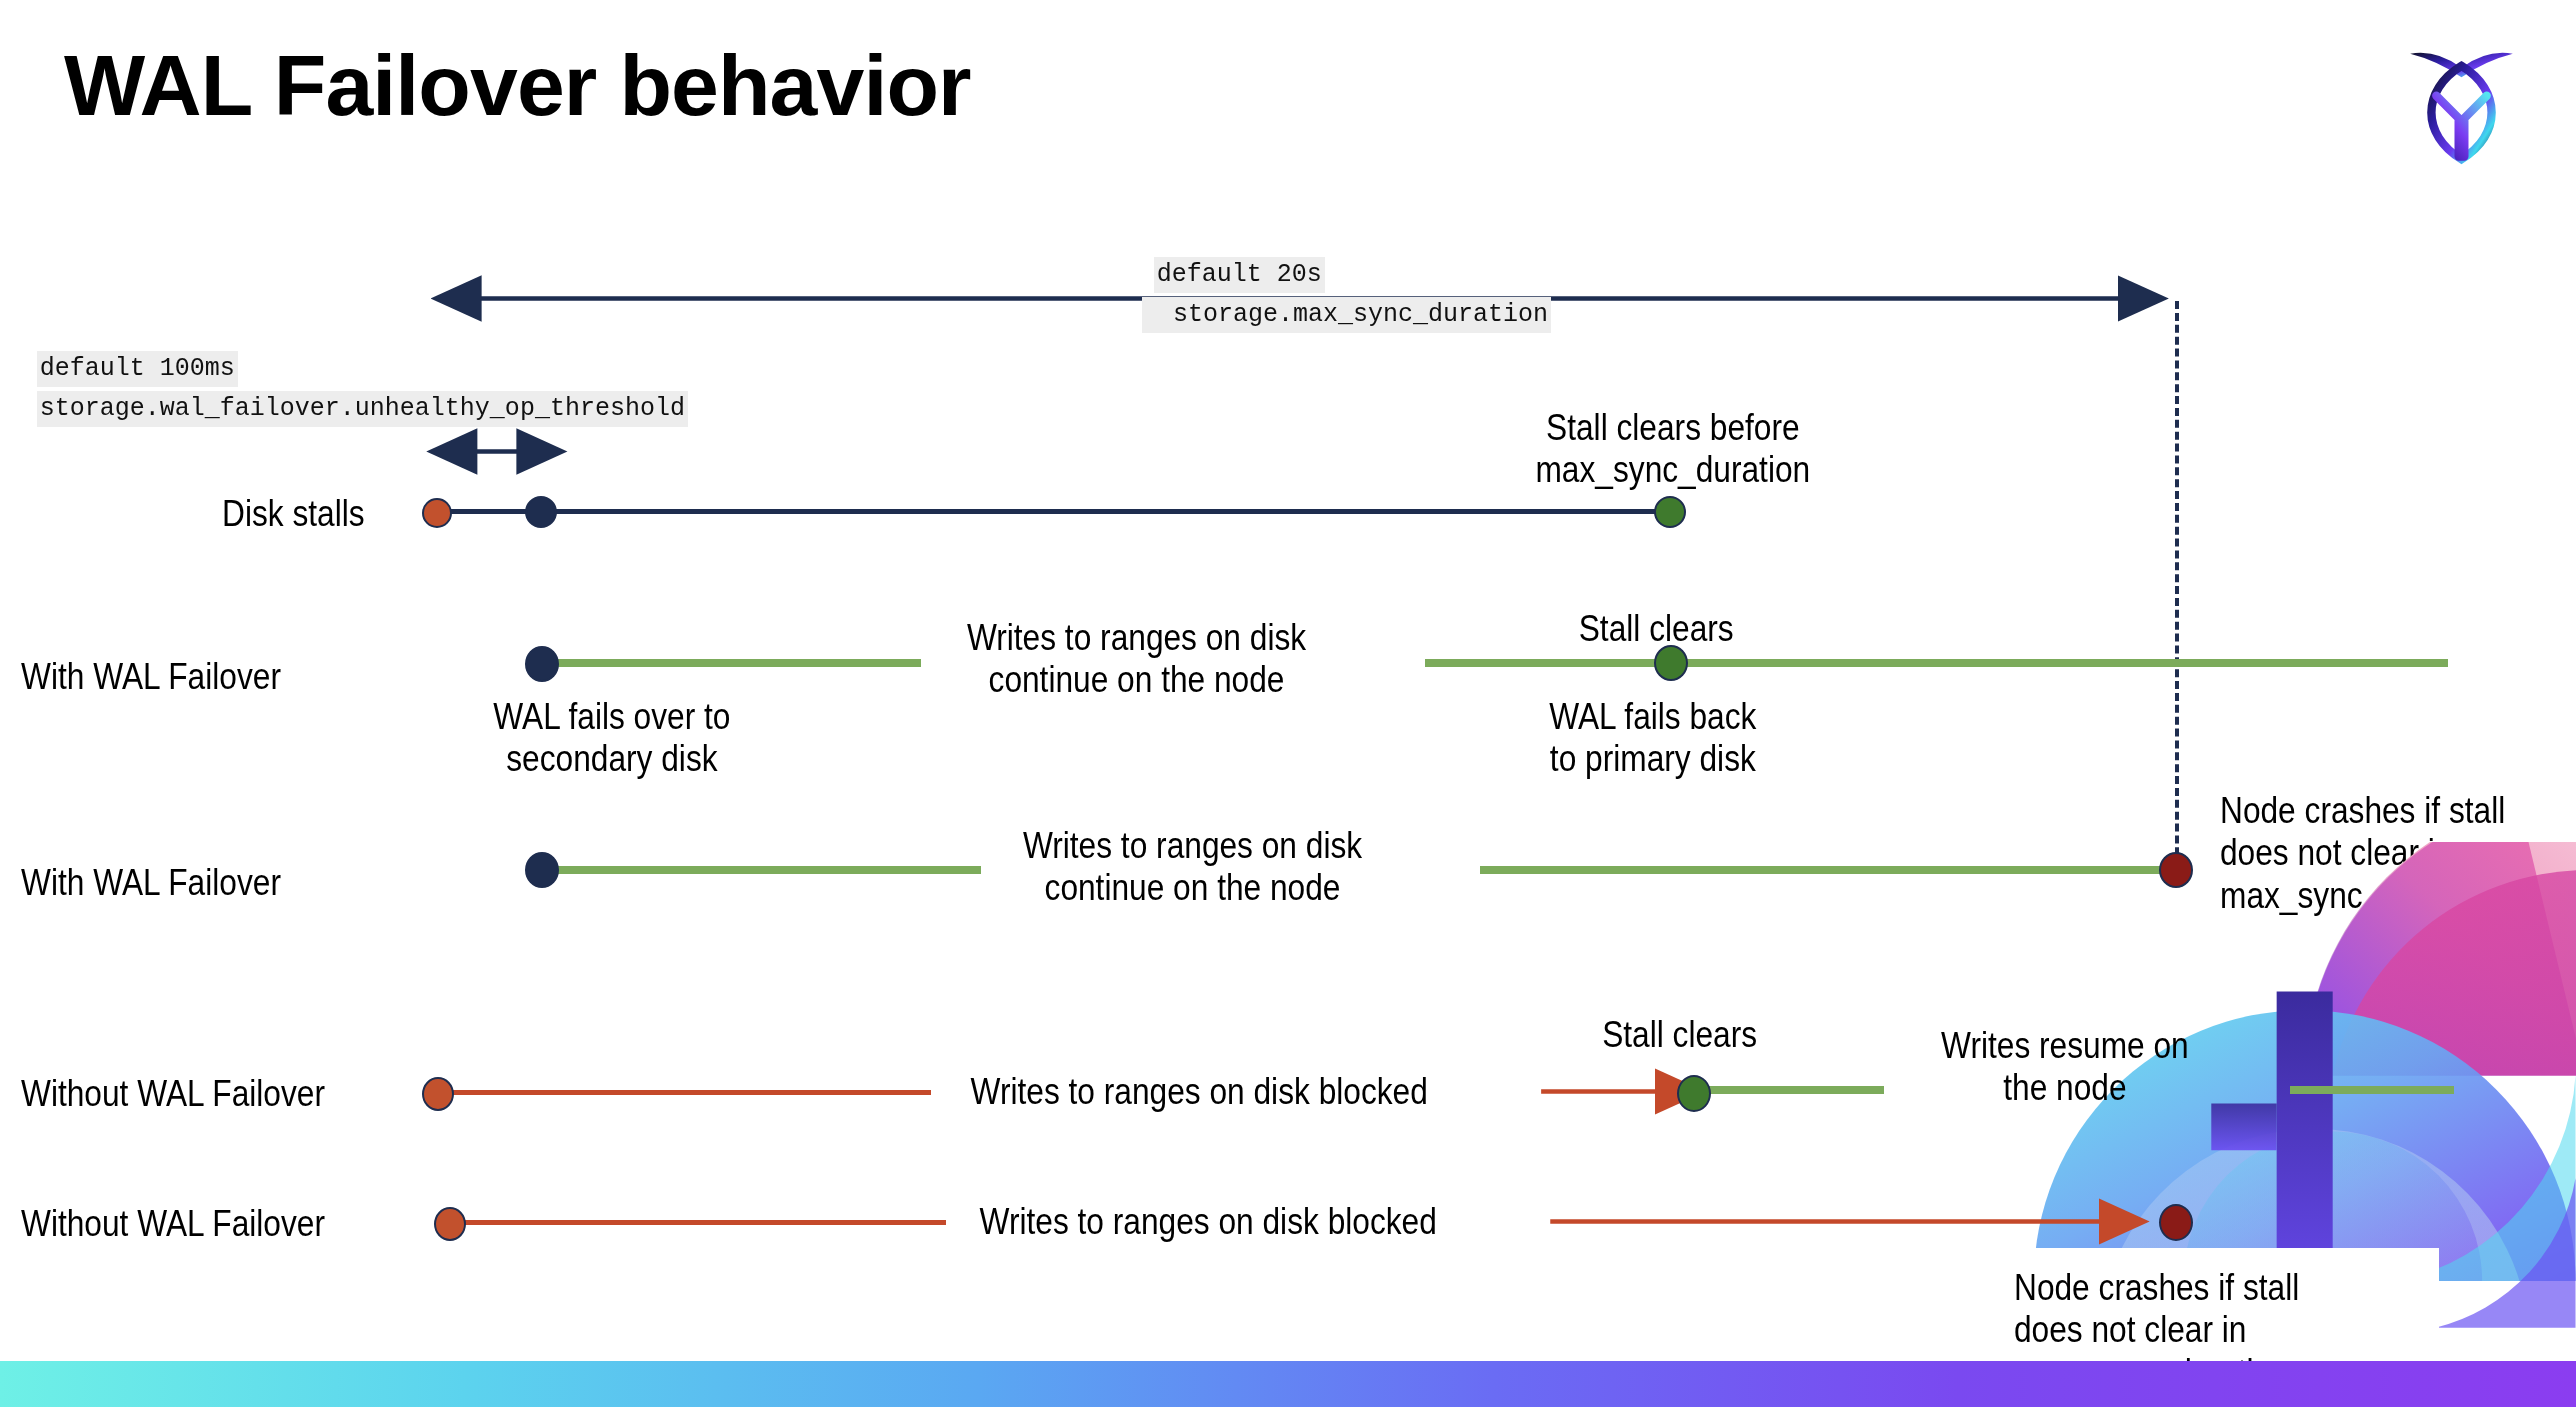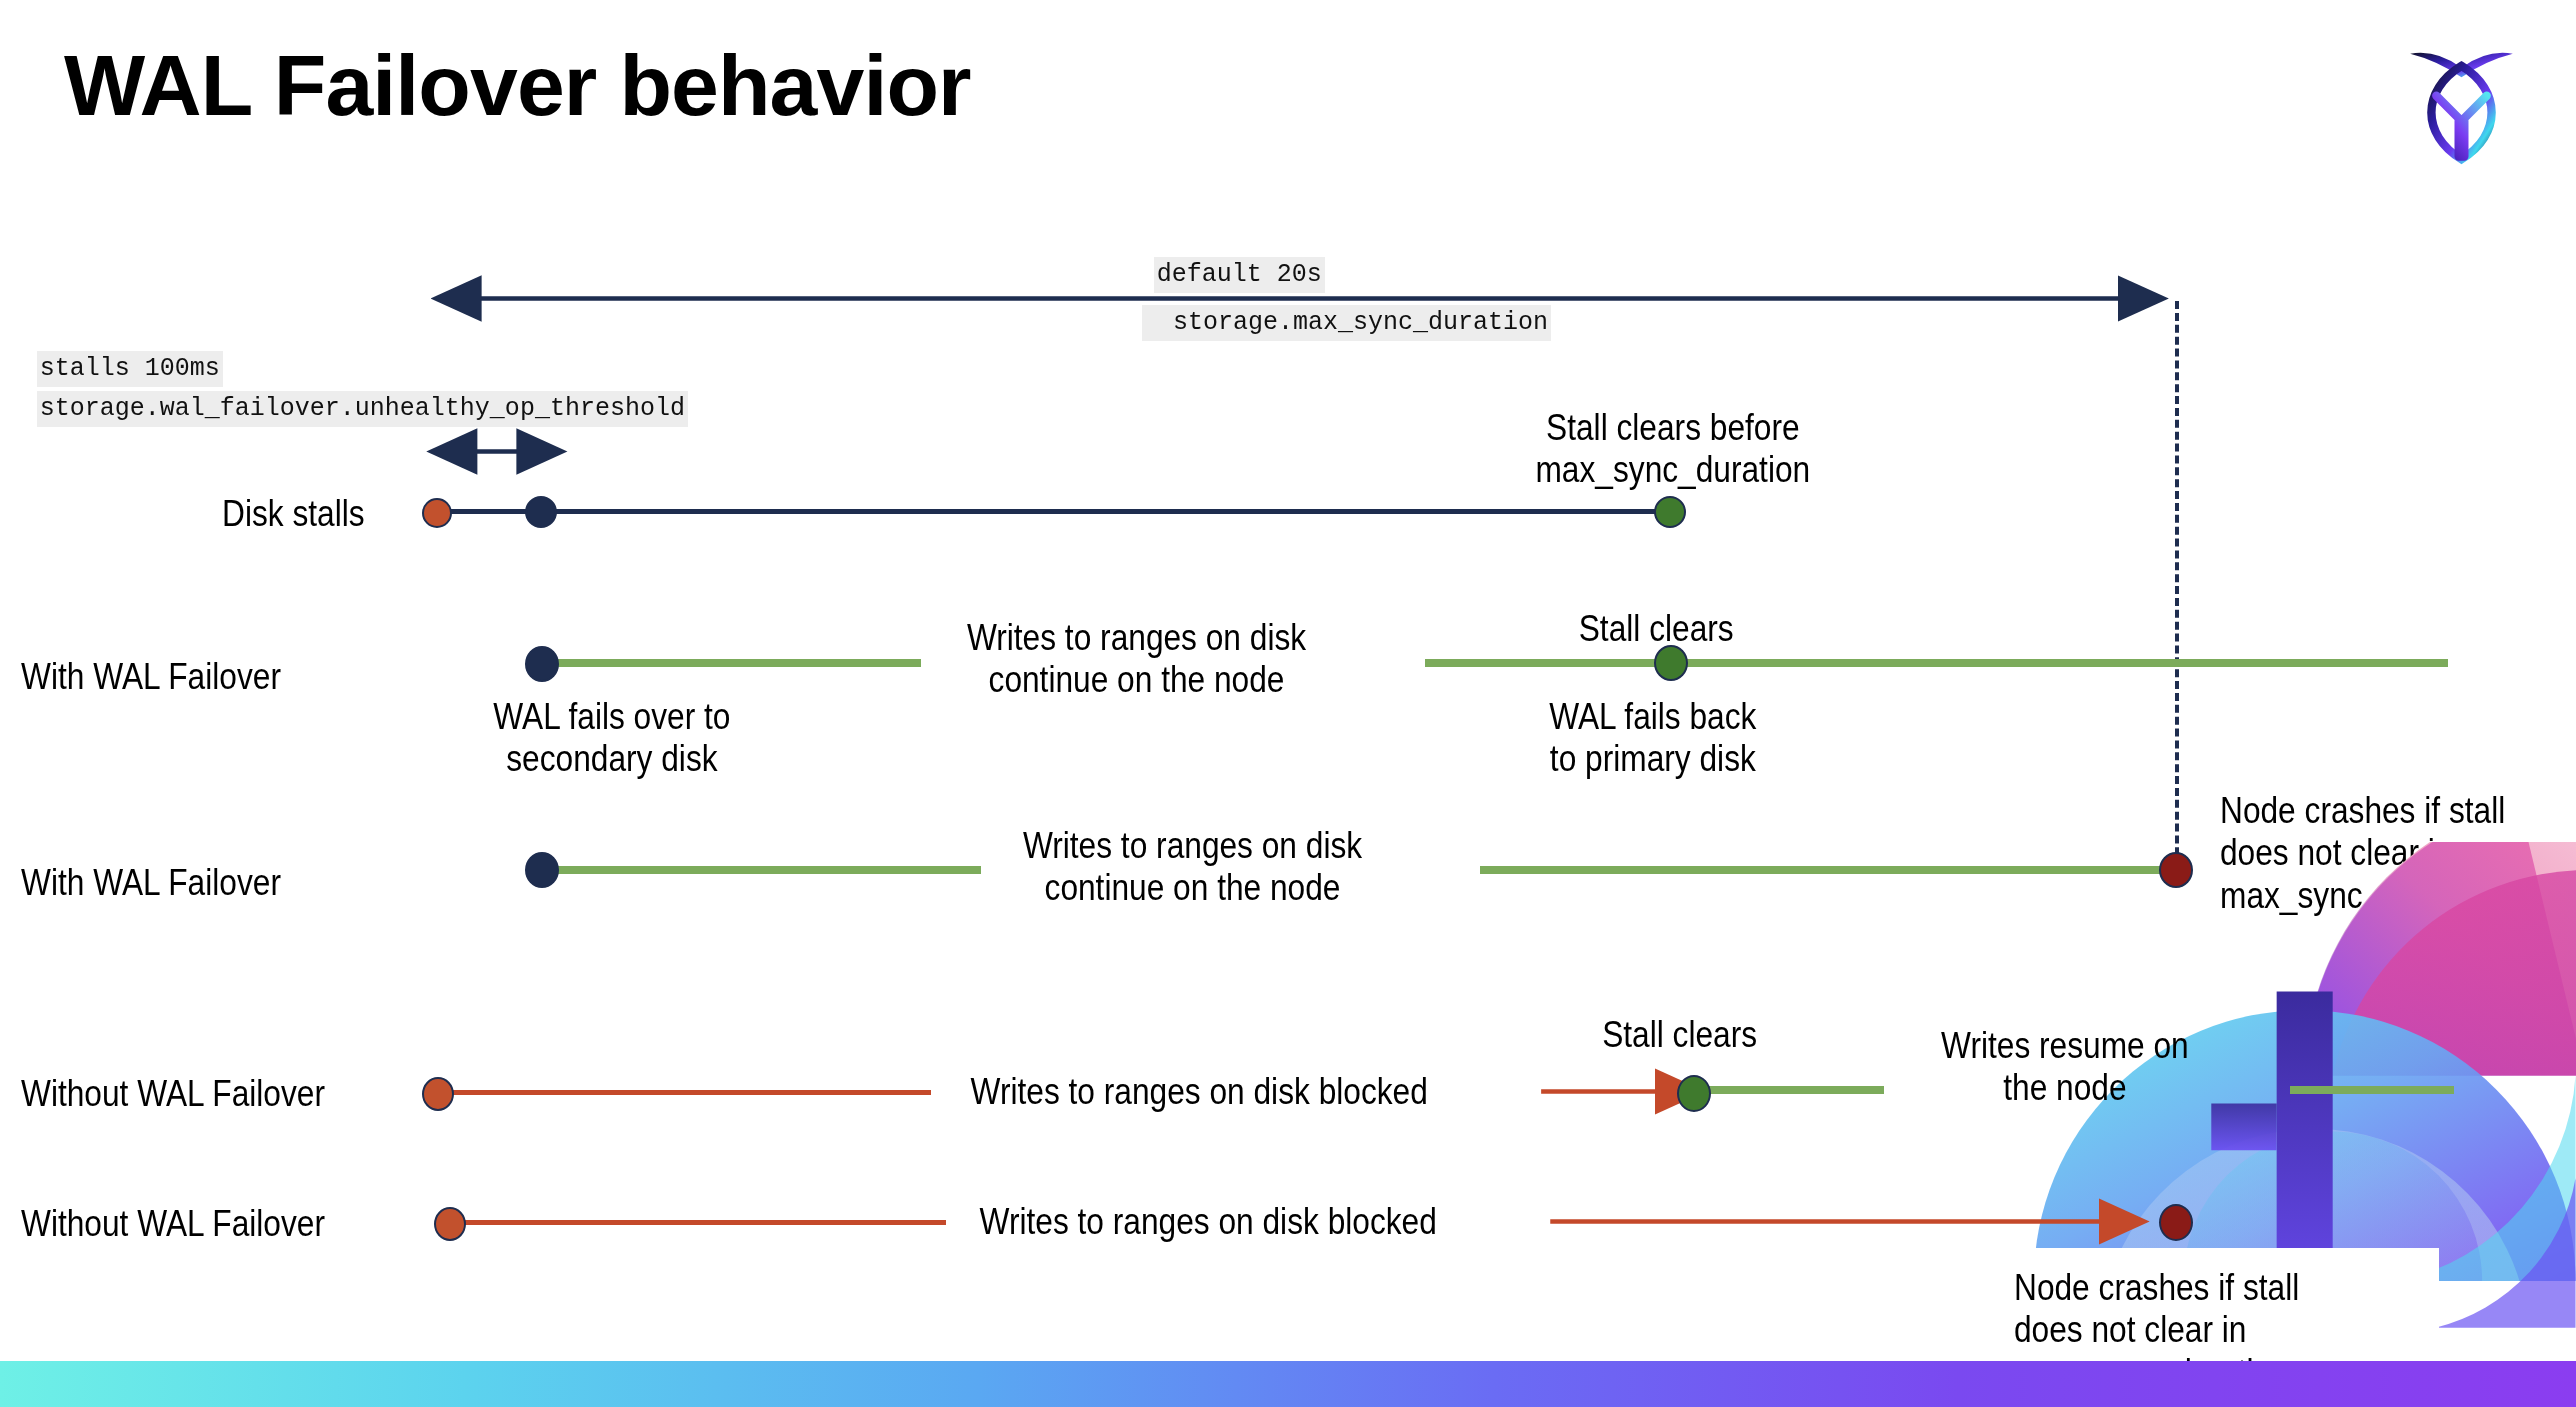--- a/index.html
+++ b/index.html
@@ -107,25 +107,25 @@
         <path d="M0,0 L11,5 L0,10 z" fill="#1e2d4f"></path>
       </marker>
       <marker id="mNavyL" markerWidth="12" markerHeight="12" refX="2" refY="5" orient="auto">
         <path d="M11,0 L0,5 L11,10 z" fill="#1e2d4f"></path>
       </marker>
     </defs>
     <line x1="14" y1="21" x2="1866" y2="21" stroke="#1e2d4f" stroke-width="5" marker-start="url(#mNavyL)" marker-end="url(#mNavyR)"></line>
   </svg>
 
   <div class="code" style="left:1142px;top:257px;margin-left:12px;">default 20s</div>
-  <div class="code" style="left:1142px;top:305px;padding-left:31px;">storage.max_sync_duration</div>
+  <div class="code" style="left:1142px;top:297px;padding-left:31px;">storage.max_sync_duration</div>
 
   <div class="vdash" style="left:2175px;top:301px;height:578px;"></div>
 
-  <div class="code" style="left:37px;top:351px;">stalls 100ms</div>
+  <div class="code" style="left:37px;top:351px;">default 100ms</div>
   <div class="code" style="left:37px;top:391px;">storage.wal_failover.unhealthy_op_threshold</div>
 
   <svg class="arrowsvg" style="left:422px;top:432px;width:159px;height:39px;" viewBox="0 0 170 42" width="159" height="39">
     <line x1="14" y1="21" x2="146" y2="21" stroke="#1e2d4f" stroke-width="5" marker-start="url(#mNavyL)" marker-end="url(#mNavyR)"></line>
   </svg>
 
   <div class="lbl narrow" style="left:222px;top:493px;">Disk stalls</div>
 
   <div class="hline" style="left:436px;top:509px;width:1236px;"></div>
 

